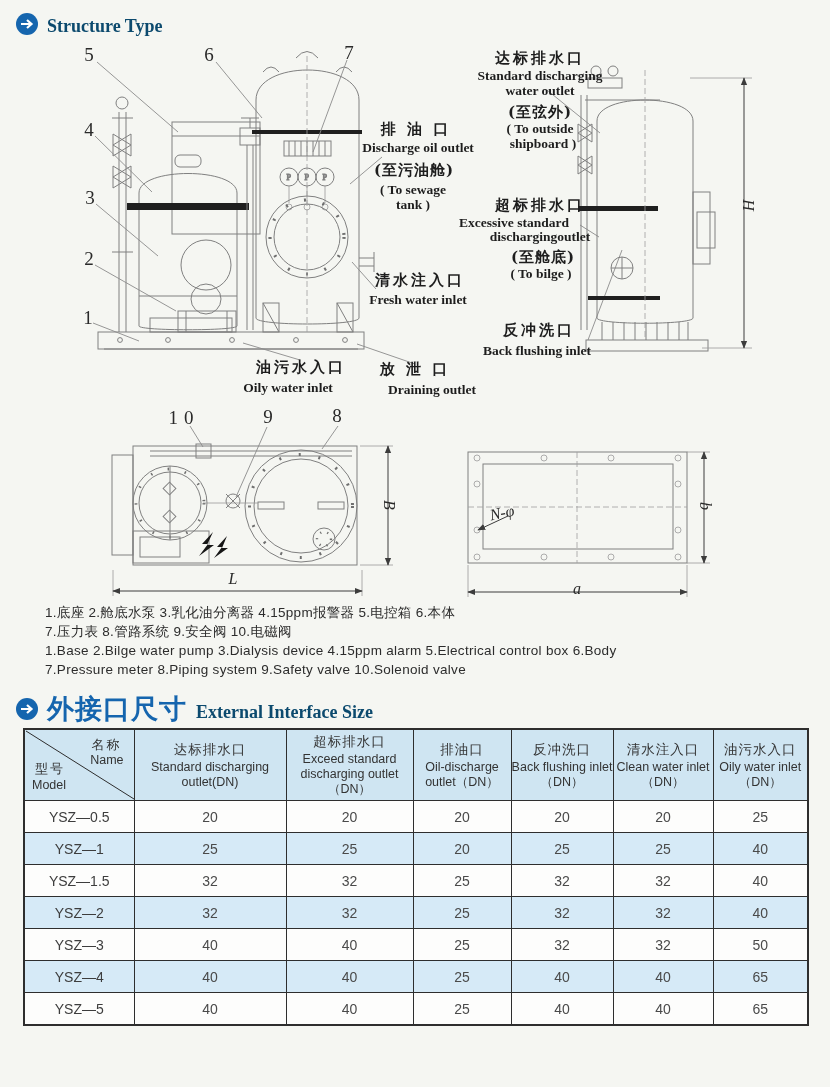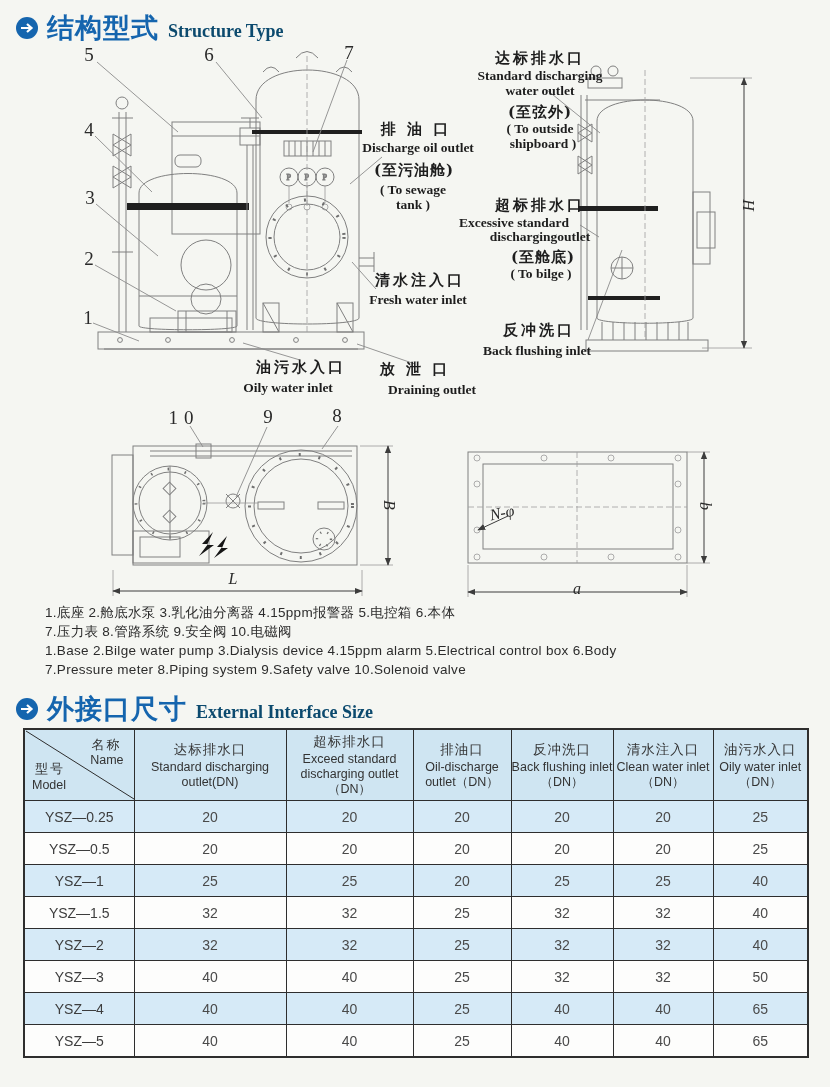--- a/index.html
+++ b/index.html
@@ -60,21 +60,20 @@
 <body>
 
 <div id="page">
 
   <div class="sec-header" style="top:10px;">
     <span class="sec-icon">
       <svg width="14" height="12" viewBox="0 0 14 12">
           <path d="M1 6h9M7 2l4.5 4L7 10" stroke="#fff" stroke-width="2.2" fill="none"></path>
         </svg>
     </span>
-    <span class="sec-zh">结构型式</span>
     <span class="sec-en">Structure Type</span>
   </div>
 
   <svg id="diagram-svg" width="830" height="565" viewBox="0 38 830 565">
     <defs>
       <marker id="arr" viewBox="0 0 10 10" refX="9" refY="5" markerWidth="8" markerHeight="8" orient="auto-start-reverse">
         <path d="M0,1L10,5L0,9z" fill="#3c3c3c"></path>
       </marker>
     </defs>
 
@@ -386,29 +385,20 @@
           <div class="hzh">清水注入口</div>
           <div class="hen">Clean water inlet（DN）</div>
         </th>
         <th>
           <div class="hzh">油污水入口</div>
           <div class="hen">Oily water inlet（DN）</div>
         </th>
       </tr>
     </thead>
     <tbody>
-        <tr class="shaded">
-          <td class="model">YSZ—0.25</td>
-          <td>20</td>
-          <td>20</td>
-          <td>20</td>
-          <td>20</td>
-          <td>20</td>
-          <td>25</td>
-        </tr>
         <tr>
           <td class="model">YSZ—0.5</td>
           <td>20</td>
           <td>20</td>
           <td>20</td>
           <td>20</td>
           <td>20</td>
           <td>25</td>
         </tr>
         <tr class="shaded">

